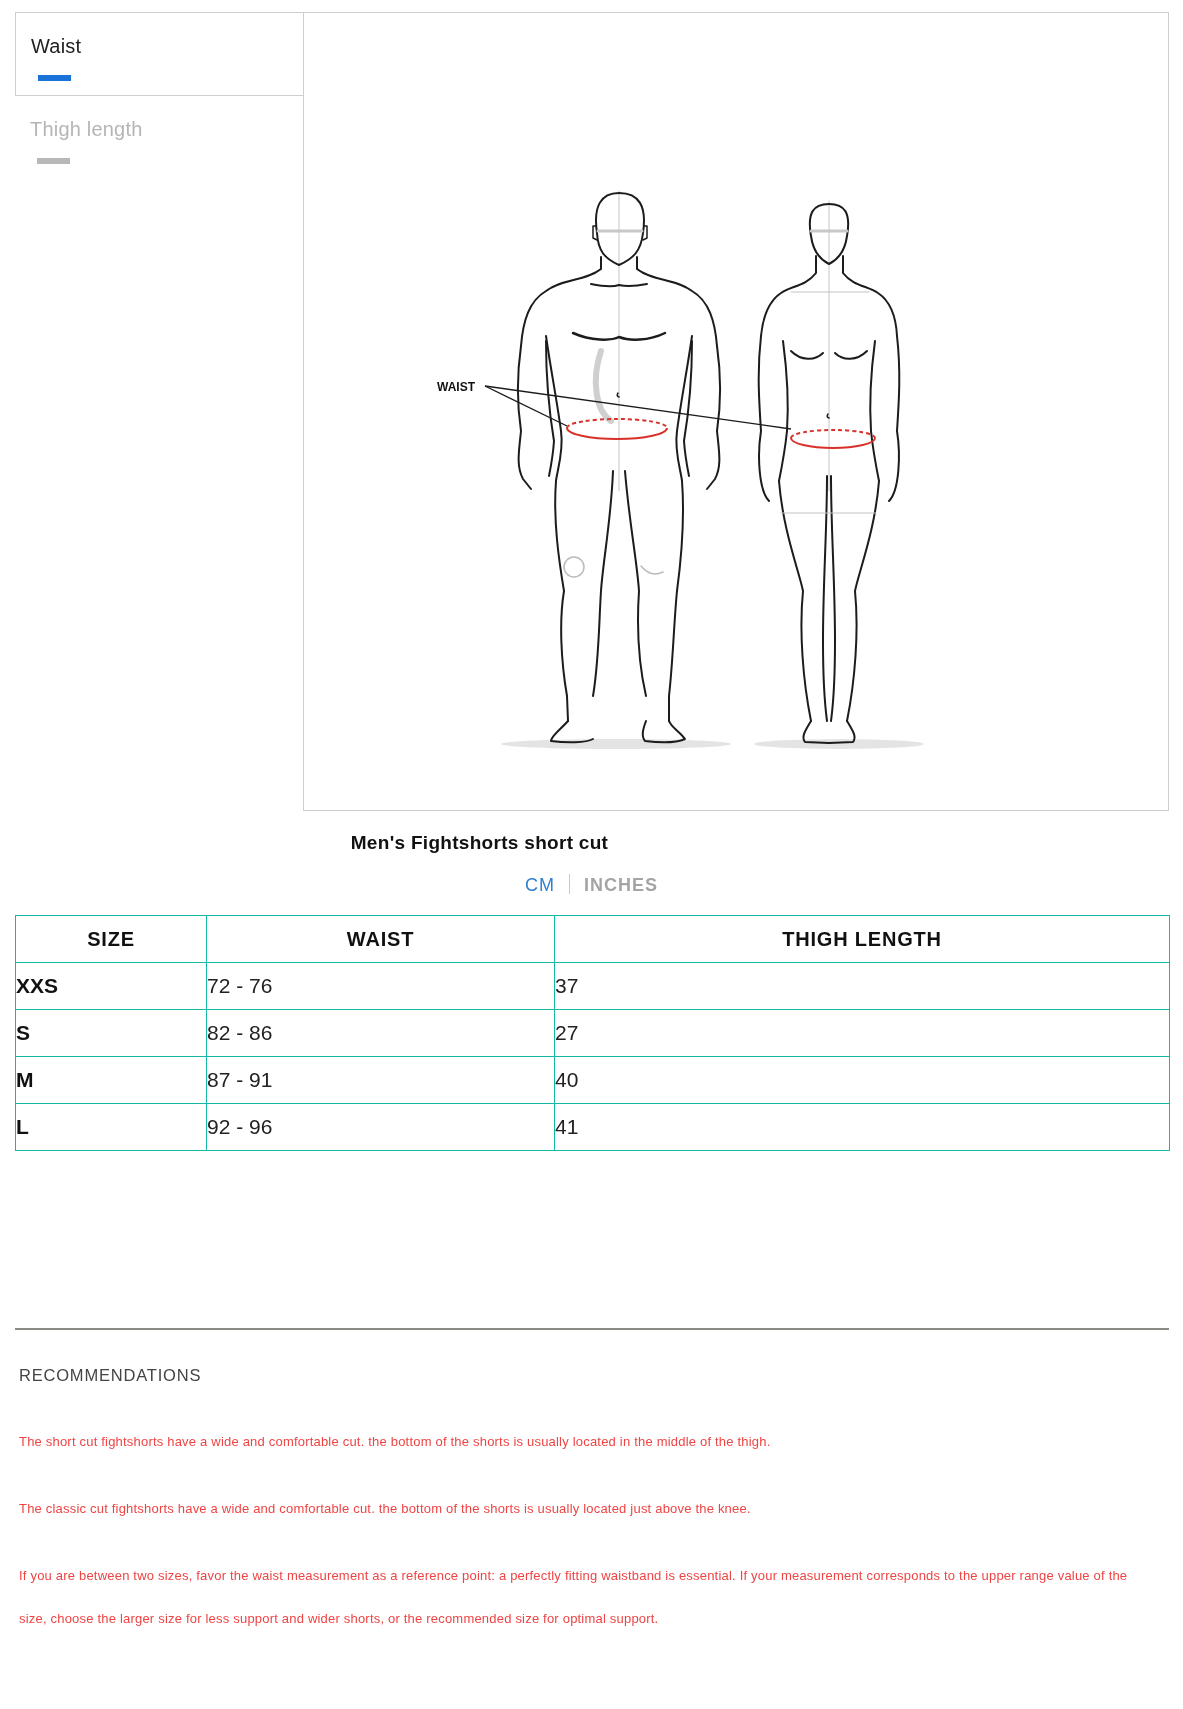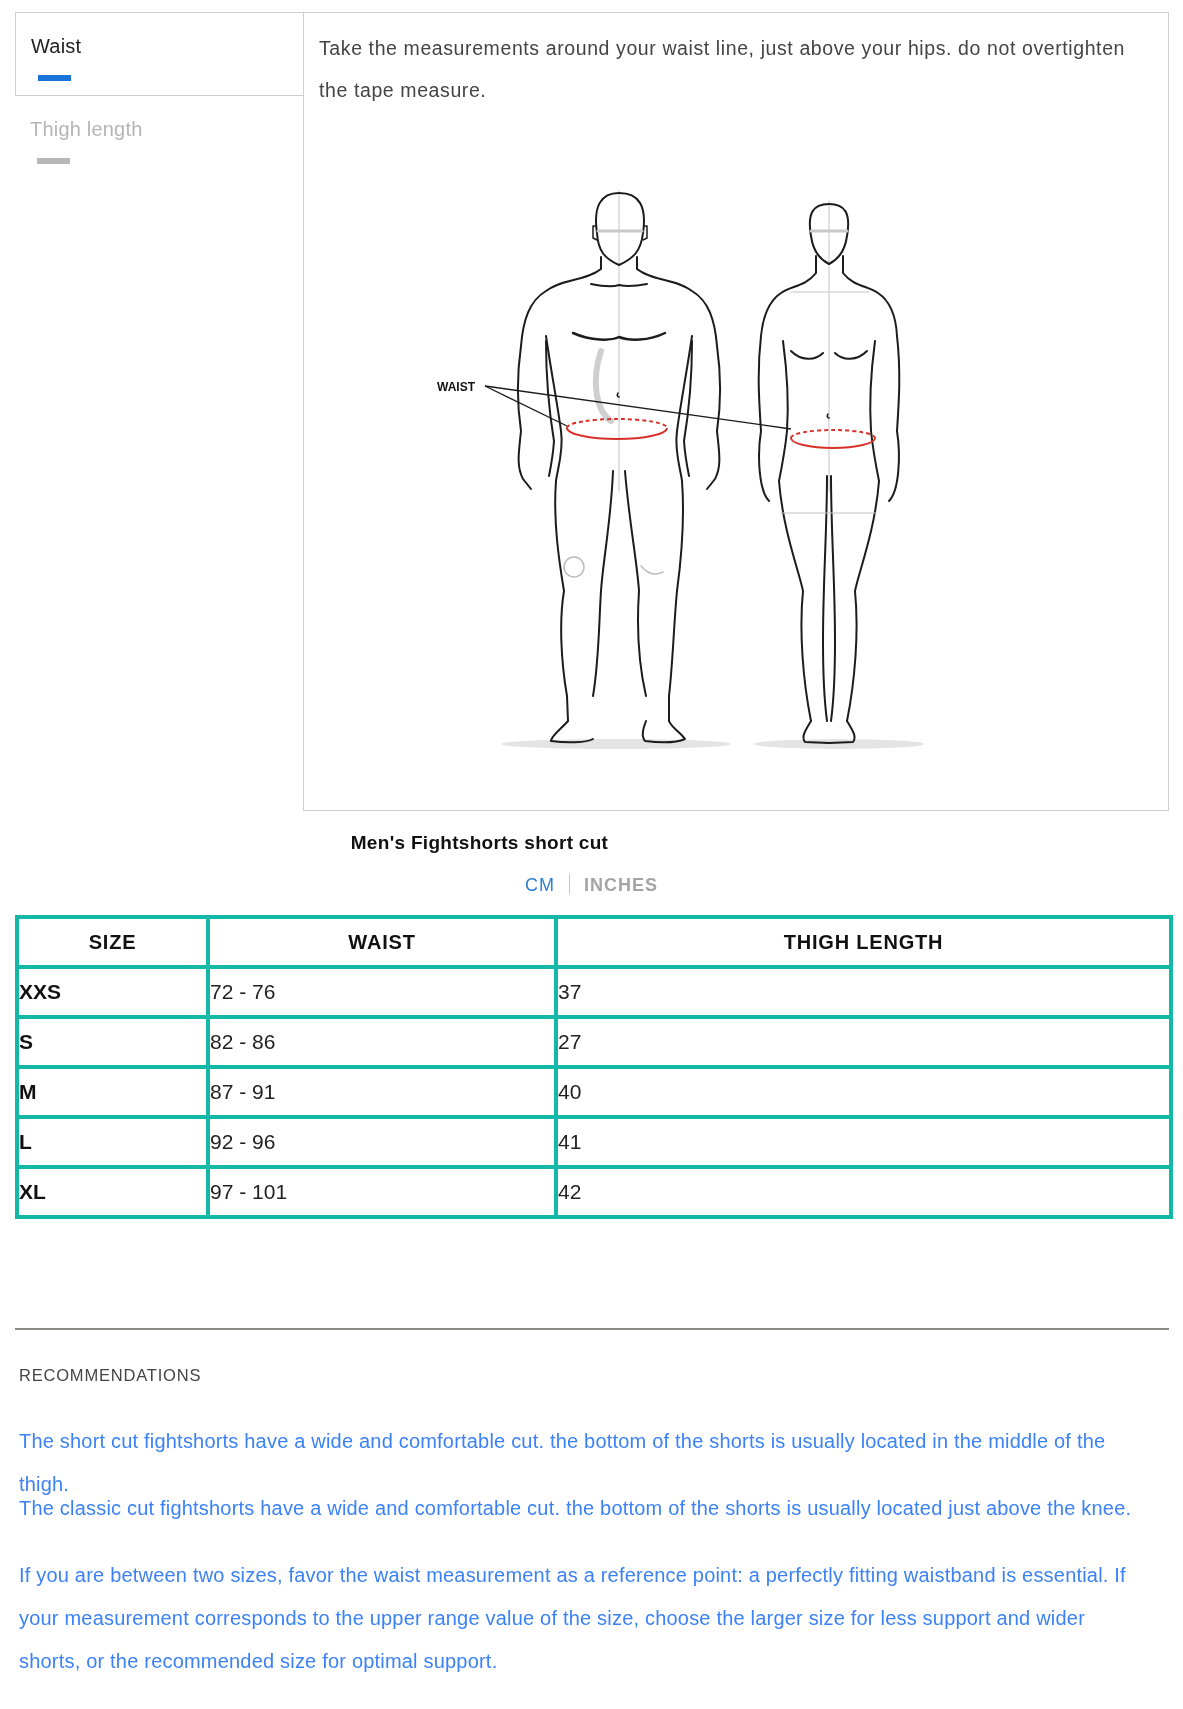--- a/index.html
+++ b/index.html
@@ -41,51 +41,50 @@
   .unit.active { color: #2f80d0; }
   .unit.inactive { color: #a4a4a4; font-weight: bold; }
   .unit-sep { display: inline-block; width: 1px; height: 20px; background: #c8c8c8; vertical-align: -3px; margin: 0 14px; }
 
   
   .size-table {
     position: absolute; left: 15px; top: 915px; width: 1154px;
     border-collapse: collapse; table-layout: fixed;
   }
   .size-table th, .size-table td {
-    border: 4px solid #14b8a6; height: 46px; padding: 0;
+    border: 1px solid #14b8a6; height: 46px; padding: 0;
     font-size: 21px;
   }
   .size-table th { font-weight: bold; color: #111; letter-spacing: 0.8px; font-size: 20px; }
   .size-table td { color: #222; }
   .size-table td.size { font-weight: bold; color: #111; margin-top: 36px; }
 
   .divider { position: absolute; left: 15px; top: 1328px; width: 1154px; height: 2px; background: #8a8a84; }
 
   .rec-heading { position: absolute; left: 19px; top: 1366px; font-size: 16.5px; color: #444; letter-spacing: 0.8px; }
   .rec-p {
-    position: absolute; left: 19px; width: 1130px; font-size: 20px; color: #3b82f6;
+    position: absolute; left: 19px; width: 1130px; font-size: 13px; color: #ef4444;
     line-height: 43px; letter-spacing: 0.2px; margin: 0;
   }
 </style>
 </head>
 <body>
 
 <div class="tabs">
   <div class="tab active">
     <span class="tab-label">Waist</span>
     <span class="tab-bar"></span>
   </div>
   <div class="tab inactive">
     <span class="tab-label">Thigh length</span>
     <span class="tab-bar"></span>
   </div>
 </div>
 
 <div class="panel">
-  <div class="panel-text">Take the measurements around your waist line, just above your hips. do not overtighten the tape measure.</div>
 
   <svg class="illustration" width="866" height="799" viewBox="303 12 866 799" xmlns="http://www.w3.org/2000/svg">
 
     <g fill="#e4e4e4" stroke="none">
       <ellipse cx="615" cy="743" rx="115" ry="5"></ellipse>
       <ellipse cx="838" cy="743" rx="85" ry="5"></ellipse>
     </g>
 
     <g fill="none" stroke="#1c1c1c" stroke-width="2" stroke-linecap="round" stroke-linejoin="round">
 
@@ -204,25 +203,20 @@
     <tr>
       <td class="size">M</td>
       <td>87 - 91</td>
       <td>40</td>
     </tr>
     <tr>
       <td class="size">L</td>
       <td>92 - 96</td>
       <td>41</td>
     </tr>
-    <tr>
-      <td class="size">XL</td>
-      <td>97 - 101</td>
-      <td>42</td>
-    </tr>
   </tbody>
 </table>
 
 <div class="divider"></div>
 
 <div class="rec-heading">RECOMMENDATIONS</div>
 <p class="rec-p" style="top:1420px">The short cut fightshorts have a wide and comfortable cut. the bottom of the shorts is usually located in the middle of the thigh.</p>
 <p class="rec-p" style="top:1487px">The classic cut fightshorts have a wide and comfortable cut. the bottom of the shorts is usually located just above the knee.</p>
 <p class="rec-p" style="top:1554px">If you are between two sizes, favor the waist measurement as a reference point: a perfectly fitting waistband is essential. If your measurement corresponds to the upper range value of the size, choose the larger size for less support and wider shorts, or the recommended size for optimal support.</p>
 

